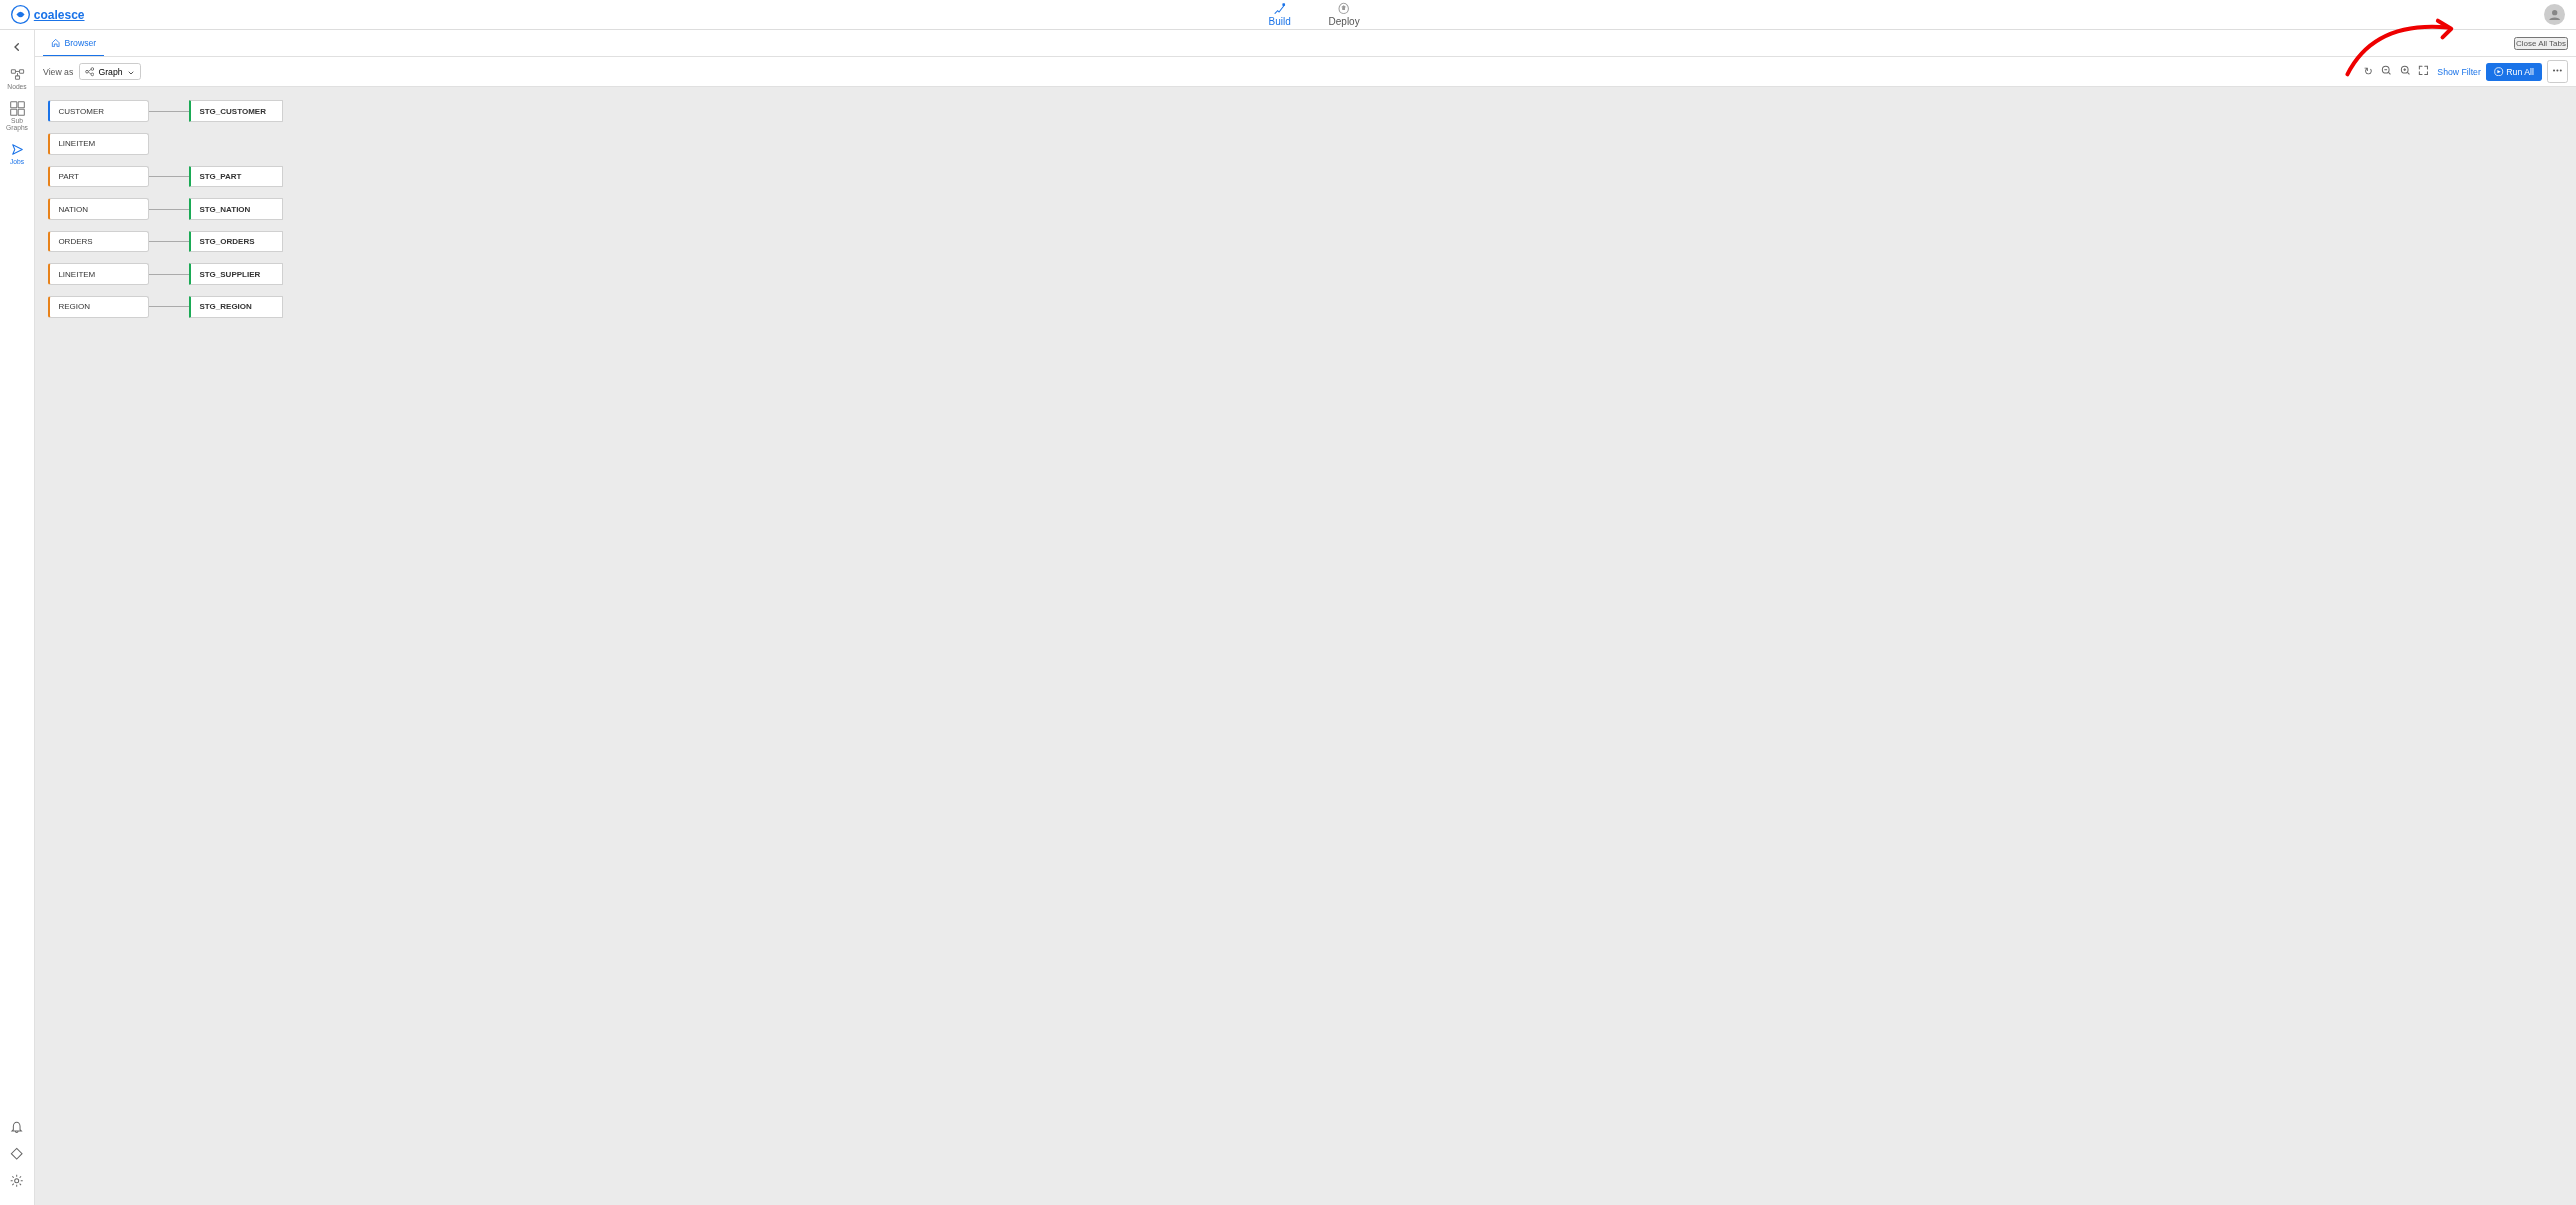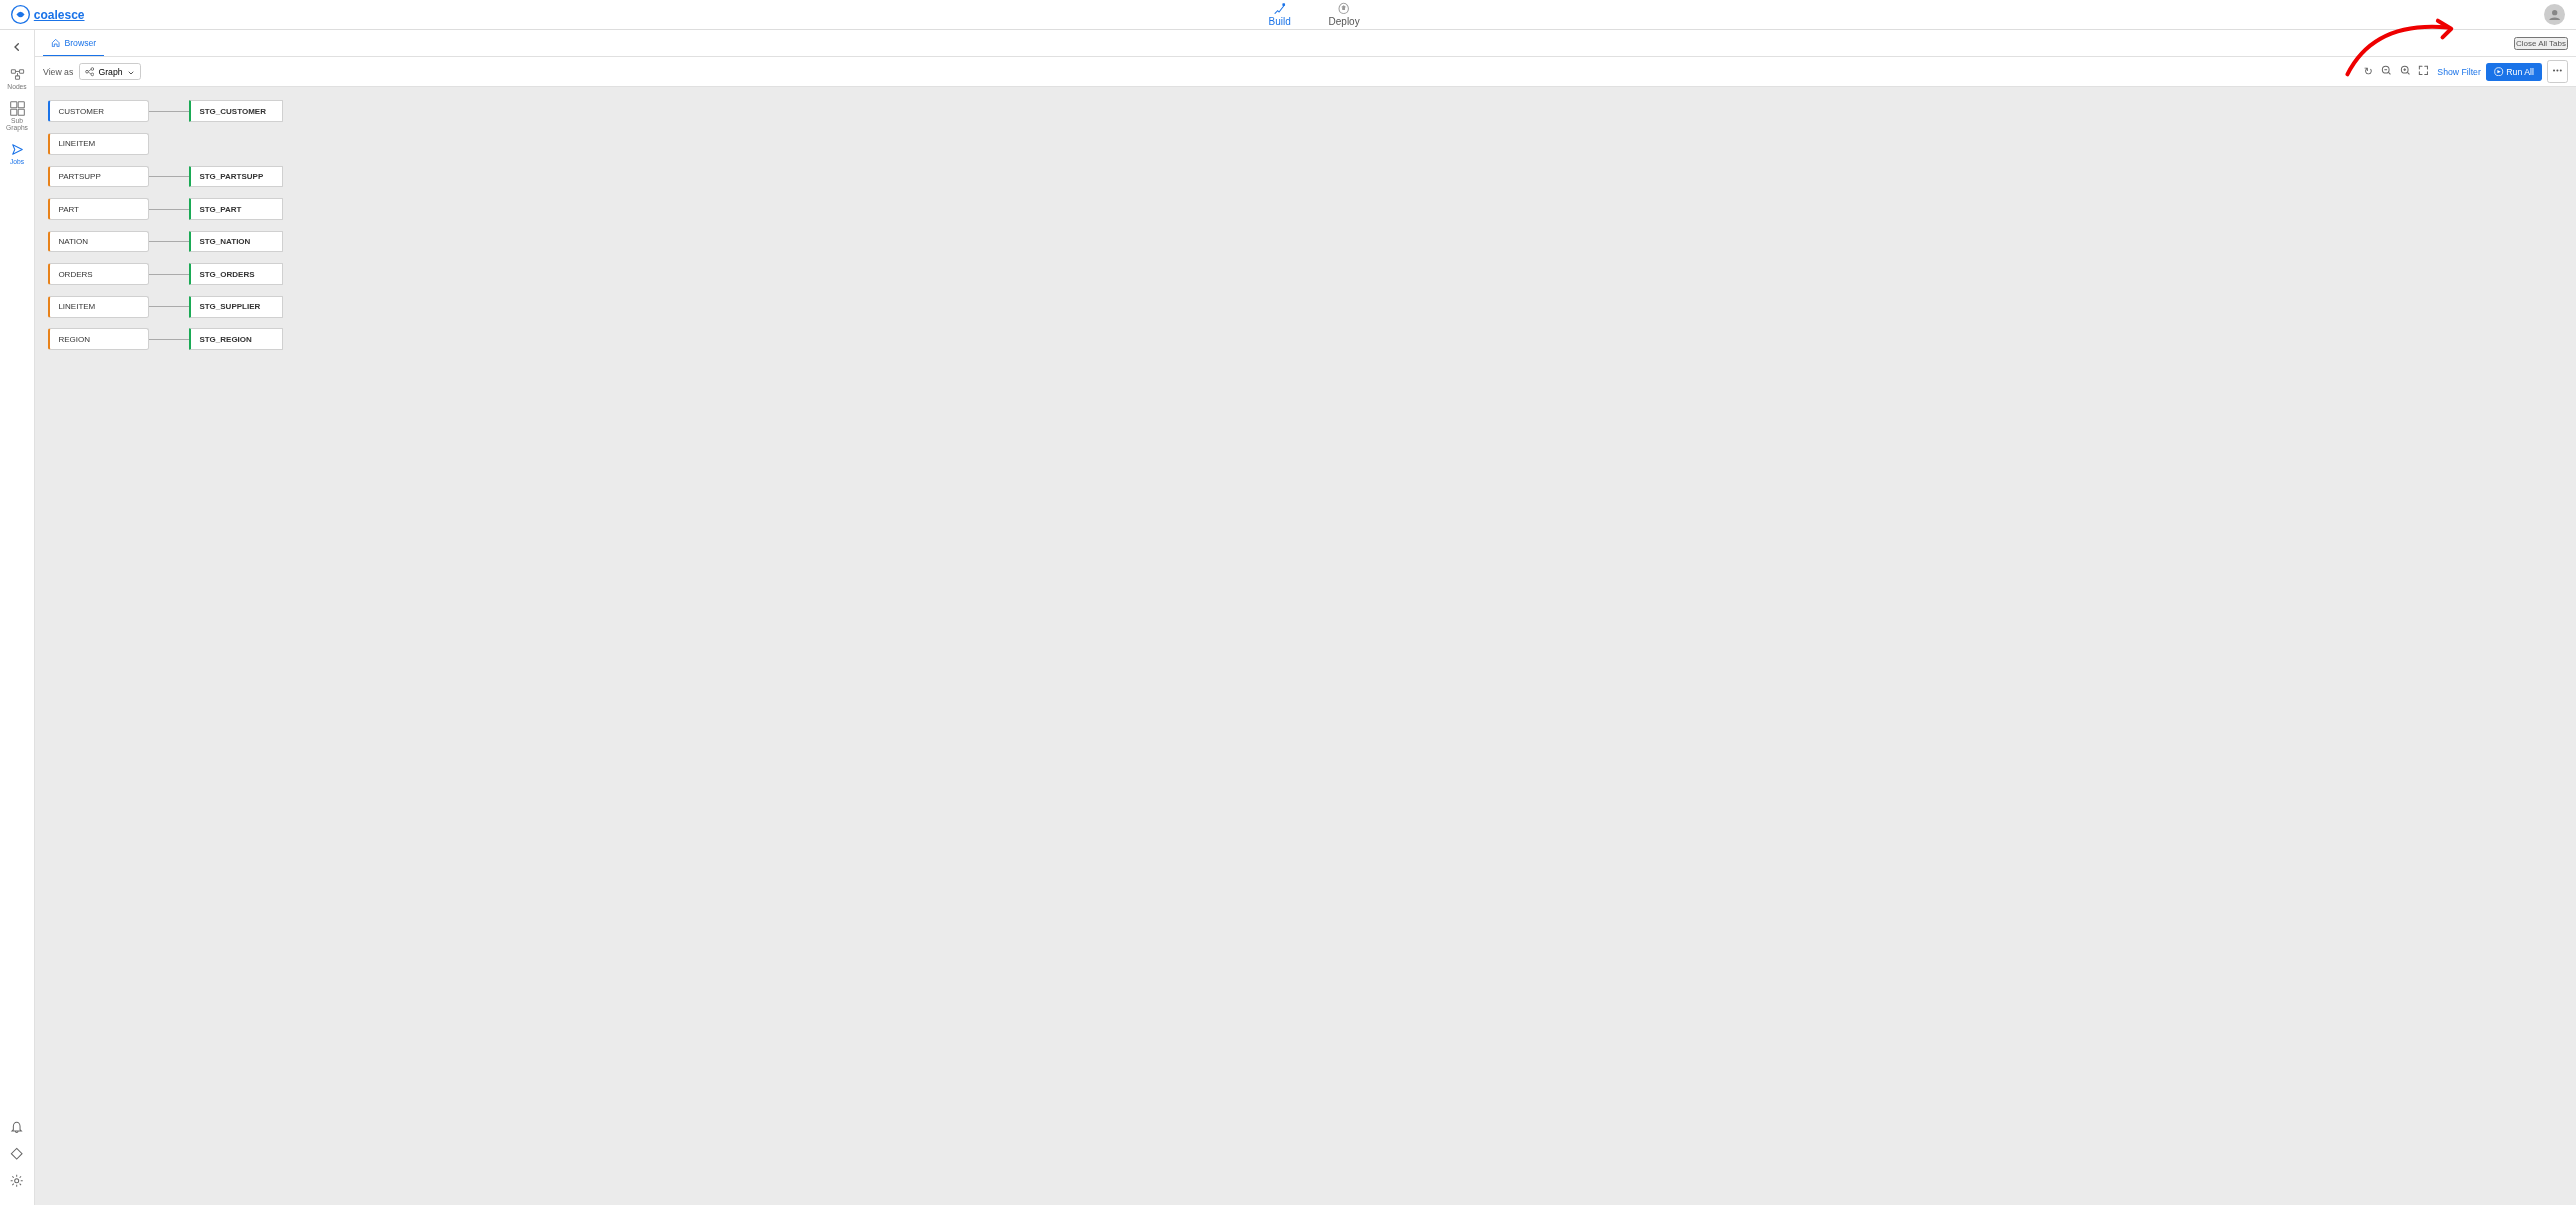--- a/index.html
+++ b/index.html
@@ -292,29 +292,20 @@
           <span>STG_CUSTOMER</span>
         </div>
       </div>
 
       <div class="graph-row">
         <div class="node-source">
           <span>LINEITEM</span>
         </div>
       </div>
 
-      <div class="graph-row">
-        <div class="node-source">
-          <span>PARTSUPP</span>
-        </div>
-        <div class="edge-line"></div>
-        <div class="node-target">
-          <span>STG_PARTSUPP</span>
-        </div>
-      </div>
 
       <div class="graph-row">
         <div class="node-source">
           <span>PART</span>
         </div>
         <div class="edge-line"></div>
         <div class="node-target">
           <span>STG_PART</span>
         </div>
       </div>

